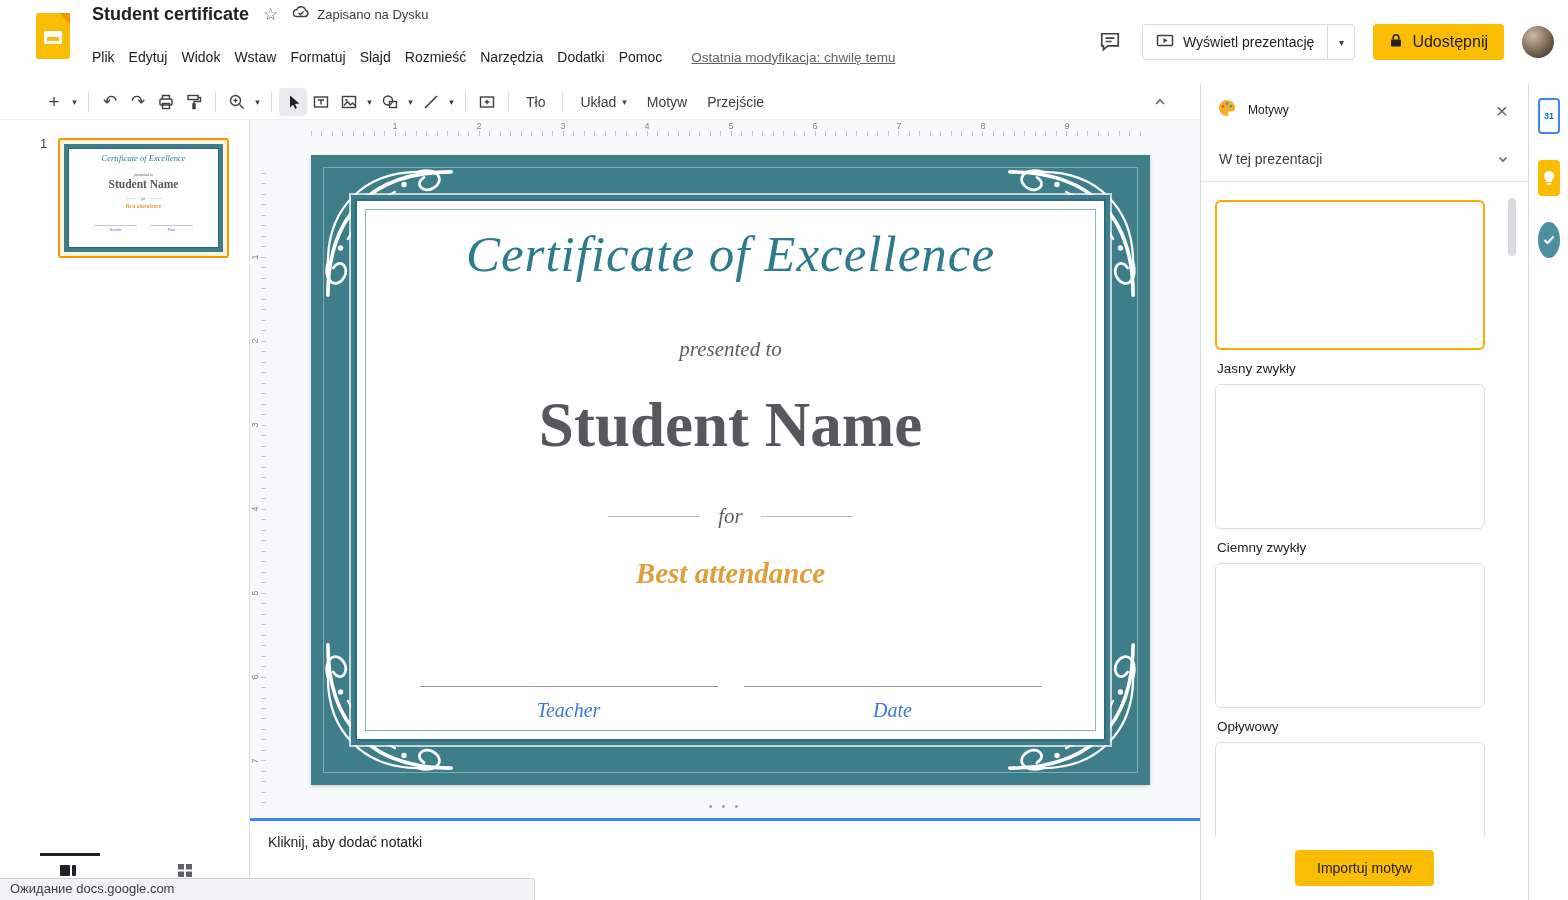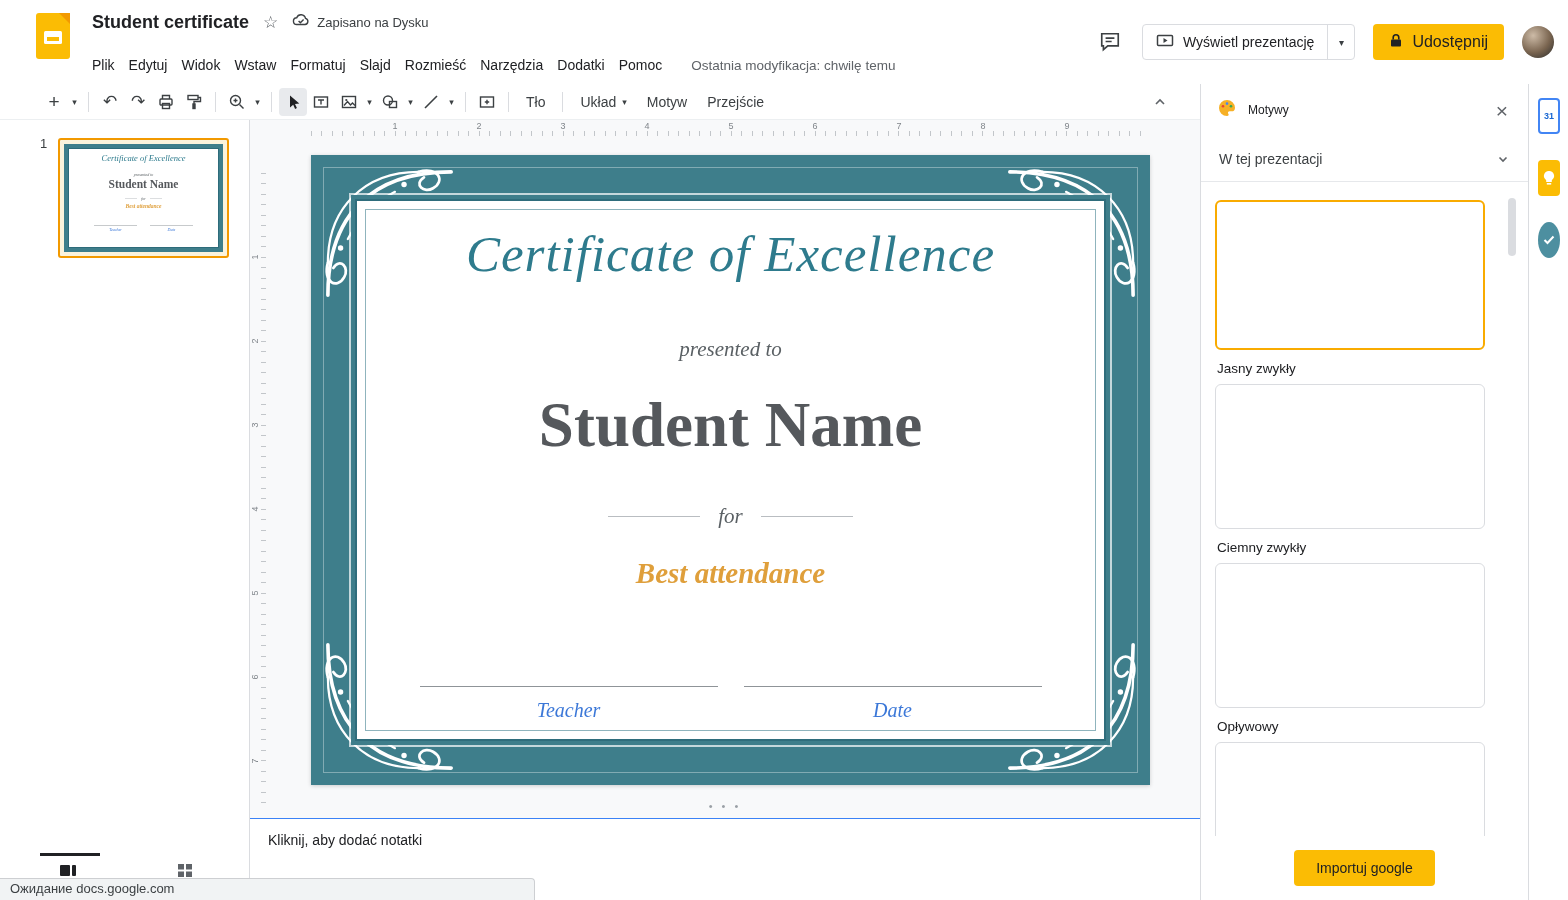--- a/index.html
+++ b/index.html
@@ -3,29 +3,29 @@
 <meta charset="utf-8">
 <style>
   *{box-sizing:border-box}
   html,body{margin:0;padding:0}
   body{font-family:"Liberation Sans",sans-serif;background:#fff;color:#202124}
   .app{position:relative;width:1568px;height:900px;background:#fff;overflow:hidden}
 
   
   .topbar{position:relative;height:84px;background:#fff}
   .logo{position:absolute;left:36px;top:13px;width:34px;height:46px}
-  .title-block{margin-left:92px;padding-top:8px}
+  .title-block{margin-left:92px;padding-top:0}
   .title-row{display:flex;align-items:center;gap:14px;height:28px}
   .doc-title{font-size:18px;font-weight:600;color:#202124}
   .star{color:#5f6368;font-size:17px;cursor:pointer;line-height:1}
   .saved-wrap{display:flex;align-items:center;gap:7px;cursor:pointer}
   .saved{font-size:13px;color:#3c4043}
   .menu-row{display:flex;align-items:center;height:30px;margin-top:14px;margin-left:-7px}
   .menu-item{font-size:14px;color:#202124;padding:4px 7px;border-radius:4px;cursor:pointer;white-space:nowrap}
-  .lastmod{font-size:13.5px;color:#5f6368;margin-left:22px;cursor:pointer;white-space:nowrap}
+  .lastmod{font-size:13.5px;color:#5f6368;text-decoration:underline;margin-left:22px;cursor:pointer;white-space:nowrap}
   .topbar-right{position:absolute;right:14px;top:24px;display:flex;align-items:center;gap:18px}
   .icon-btn{display:flex;align-items:center;justify-content:center;width:28px;height:28px;cursor:pointer}
   .present-btn{display:flex;align-items:stretch;height:36px;border:1px solid #dadce0;border-radius:4px;background:#fff;overflow:hidden}
   .present-main{display:flex;align-items:center;gap:9px;padding:0 13px;font-size:14px;font-weight:500;color:#202124;cursor:pointer}
   .present-caret{width:27px;display:flex;align-items:center;justify-content:center;border-left:1px solid #dadce0;color:#3c4043;font-size:10px;cursor:pointer}
   .share-btn{display:flex;align-items:center;gap:9px;height:36px;padding:0 16px;background:#fbbc04;border:none;border-radius:4px;font-size:16px;font-weight:500;color:#202124;cursor:pointer}
   .avatar{width:32px;height:32px;border-radius:50%;background:radial-gradient(circle at 35% 30%,#cdbba7,#7a6550 55%,#30302e 95%);cursor:pointer}
 
   
   .mainrow{display:flex;height:816px}
@@ -90,21 +90,21 @@
   .c-name{top:234px;font-size:63px;font-weight:700;color:#55585c}
   .c-for{top:349px;display:flex;align-items:center;justify-content:center;gap:18px;font-size:21px;font-style:italic;color:#5a6064}
   .hline{width:92px;height:1px;background:#b9bdc1}
   .c-award{top:402px;font-size:29px;font-style:italic;font-weight:600;color:#df9f3b}
   .c-sig{top:531px;display:flex;justify-content:center;gap:26px}
   .sigline{width:298px;height:1px;background:#8f9498}
   .c-siglabels{top:544px;display:flex;justify-content:center;gap:26px}
   .c-siglabels span{width:298px;text-align:center;font-size:20px;font-style:italic;color:#3c78d8}
 
   .dots-handle{position:absolute;bottom:88px;left:50%;transform:translateX(-50%);color:#9aa0a6;font-size:11px;letter-spacing:3px;cursor:row-resize}
-  .notes{position:absolute;left:0;right:0;bottom:0;height:82px;background:#fff;border-top:1px solid #3b82f6;padding:13px 18px;font-size:14px;color:#202124;cursor:text}
+  .notes{position:absolute;left:0;right:0;bottom:0;height:82px;background:#fff;border-top:3px solid #3b82f6;padding:13px 18px;font-size:14px;color:#202124;cursor:text}
 
   
   .themes-panel{width:328px;background:#fff;border-left:1px solid #dadce0;position:relative}
   .tp-header{height:52px;display:flex;align-items:center;padding:0 16px;gap:11px}
   .tp-title{font-size:12px;color:#202124}
   .tp-close{margin-left:auto;font-size:21px;color:#5f6368;cursor:pointer;line-height:1;padding:2px 4px}
   .tp-section{height:46px;display:flex;align-items:center;padding:0 18px;border-bottom:1px solid #e6e8eb;font-size:14px;color:#3c4043;cursor:pointer}
   .tp-section svg{margin-left:auto}
   .tp-scroll{position:absolute;top:98px;left:0;right:0;bottom:64px;overflow:hidden;padding:18px 44px 0 14px}
   .theme-card{width:270px;height:145px;background:#fff;border:1px solid #dadce0;border-radius:6px;cursor:pointer}
@@ -458,21 +458,21 @@
         <div class="theme-card current"></div>
         <div class="theme-name">Jasny zwykły</div>
         <div class="theme-card"></div>
         <div class="theme-name">Ciemny zwykły</div>
         <div class="theme-card"></div>
         <div class="theme-name">Opływowy</div>
         <div class="theme-card"></div>
       </div>
       <div class="tp-scrollbar"></div>
       <div class="tp-bottom">
-        <button class="import-btn">Importuj google</button>
+        <button class="import-btn">Importuj motyw</button>
       </div>
     </aside>
 
     <div class="edge-strip">
       <div class="edge-icon cal">31</div>
       <div class="edge-icon keep">
         <svg width="12" height="14" viewBox="0 0 12 14">
           <path d="M6 0a5 5 0 0 0-2.8 9.2V11h5.6V9.2A5 5 0 0 0 6 0z" fill="#fff"></path>
           <rect x="3.8" y="12" width="4.4" height="1.6" fill="#fff"></rect>
         </svg>

